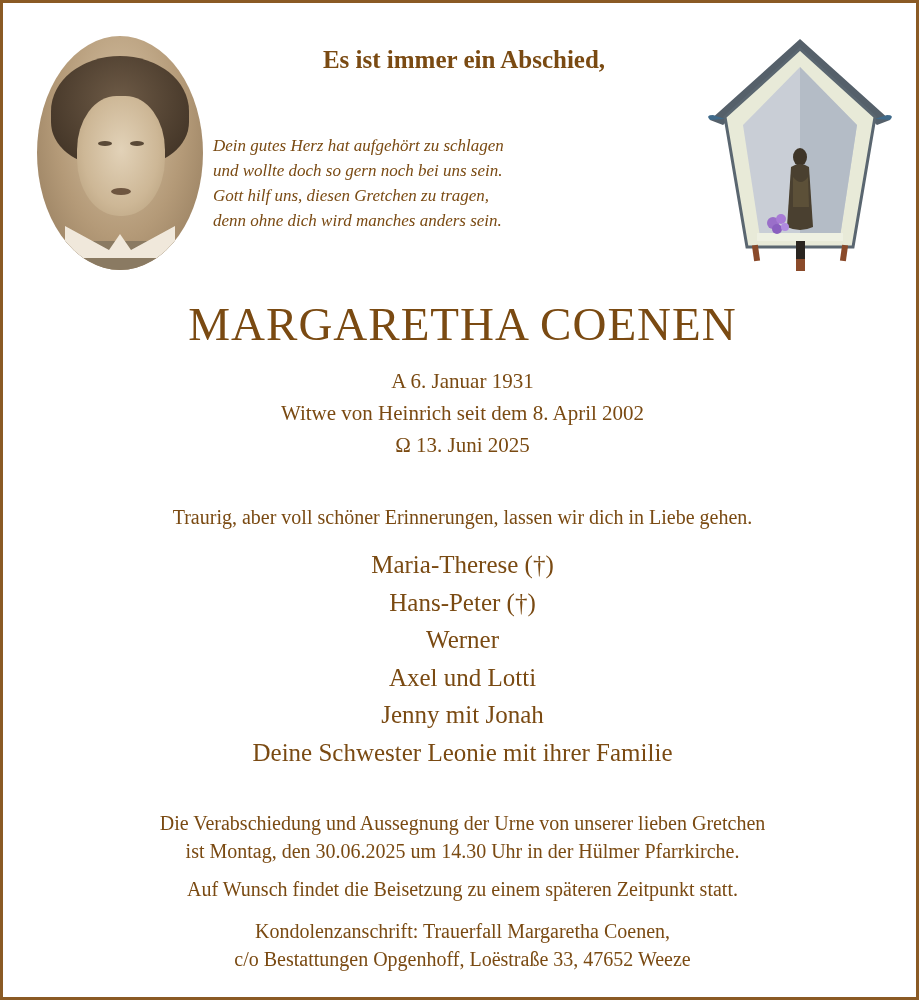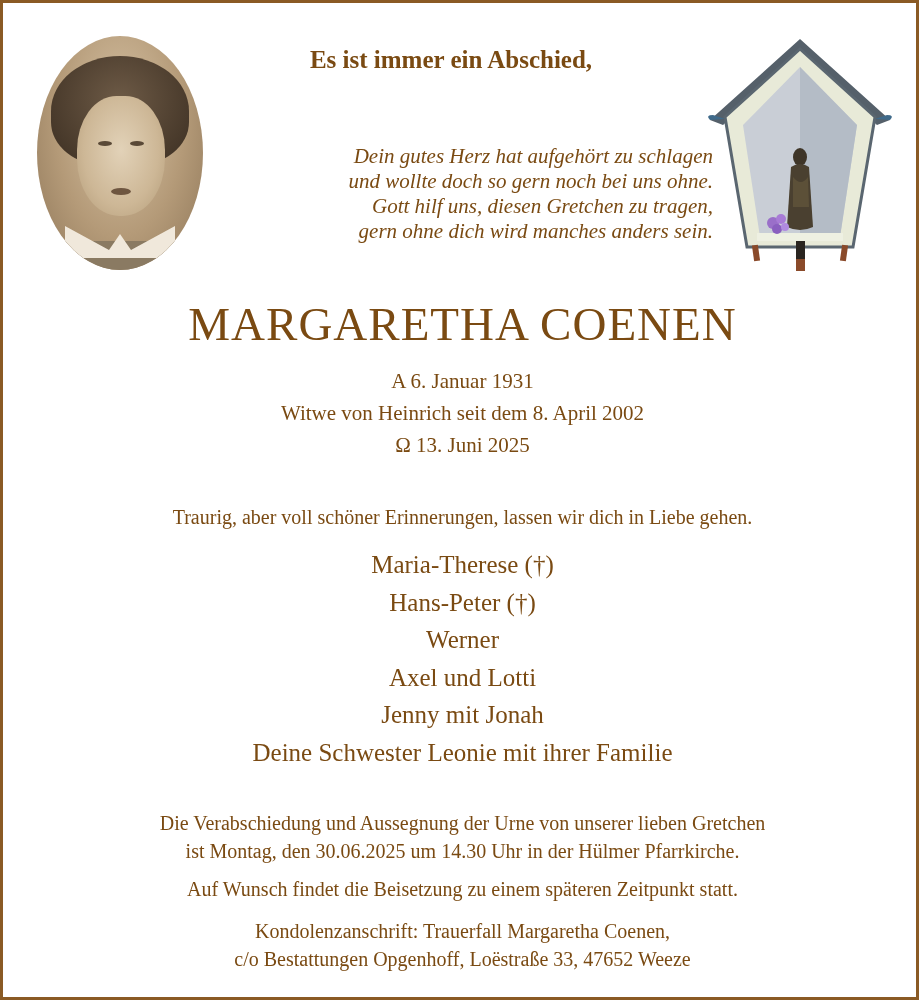--- a/index.html
+++ b/index.html
@@ -30,26 +30,26 @@
     .photo .collar {
       position: absolute; left: 28px; top: 182px; width: 110px; height: 40px;
       background: #f0e8db; clip-path: polygon(0 20%, 40% 80%, 50% 40%, 60% 80%, 100% 20%, 100% 100%, 0 100%);
     }
     .photo .sweater {
       position: absolute; left: 0; top: 205px; width: 166px; height: 40px; background: #8a7a62;
     }
     .shrine { position: absolute; left: 702px; top: 34px; width: 190px; height: 235px; }
 
     .motto {
-      position: absolute; left: 208px; top: 40px; width: 480px; text-align: center;
+      position: absolute; left: 221px; top: 40px; width: 480px; text-align: center;
       font-weight: bold; font-size: 25px; line-height: 34px; color: #7a4a12;
     }
     .poem {
-      position: absolute; left: 210px; top: 141px; width: 500px; text-align: right;
-      font-style: italic; font-size: 21px; line-height: 25px; color: #7a4a12;
+      position: absolute; left: 210px; top: 130px; width: 500px; text-align: left;
+      font-style: italic; font-size: 17px; line-height: 25px; color: #7a4a12;
     }
     .name {
       position: absolute; left: 0; top: 293px; width: 919px; text-align: center;
       font-size: 47px; line-height: 56px; letter-spacing: 1px; color: #7a4a12;
     }
     .dates {
       position: absolute; left: 0; top: 362px; width: 919px; text-align: center;
       font-size: 21px; line-height: 32px;
     }
     .intro {
@@ -88,23 +88,23 @@
     <div class="sweater"></div>
     <div class="collar"></div>
   </div>
 
   <div class="motto">
     <span class="line">Es ist immer ein Abschied,</span>
   </div>
 
   <div class="poem">
     <span class="line">Dein gutes Herz hat aufgehört zu schlagen</span>
-    <span class="line">und wollte doch so gern noch bei uns ohne.</span>
+    <span class="line">und wollte doch so gern noch bei uns sein.</span>
     <span class="line">Gott hilf uns, diesen Gretchen zu tragen,</span>
-    <span class="line">gern ohne dich wird manches anders sein.</span>
+    <span class="line">denn ohne dich wird manches anders sein.</span>
   </div>
 
   <svg class="shrine" viewBox="0 0 190 235">
 
     <polygon points="95,2 5,83 18,88 95,18 172,88 185,83" fill="#55606a"></polygon>
 
     <polygon points="95,12 20,80 42,210 148,210 170,80" fill="#e8ead8" stroke="#5a6670" stroke-width="3"></polygon>
 
     <polygon points="95,30 38,88 55,200 135,200 152,88" fill="#c9ced6"></polygon>
     <polygon points="95,30 95,200 135,200 152,88" fill="#b4bcc6"></polygon>

